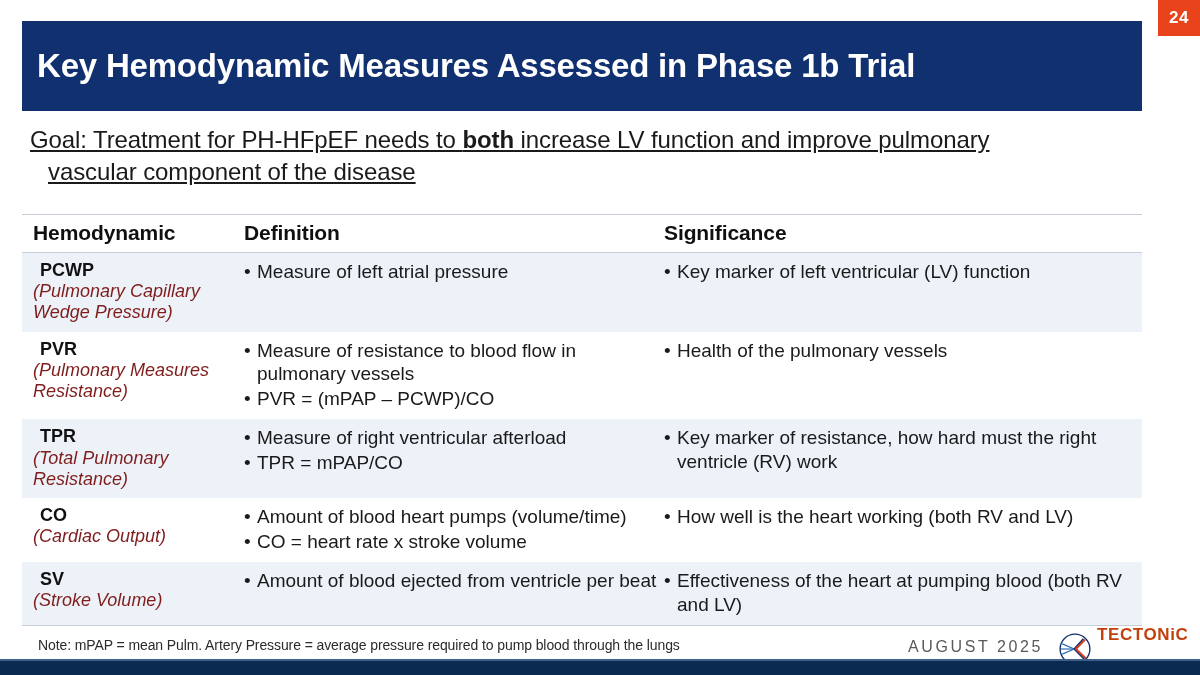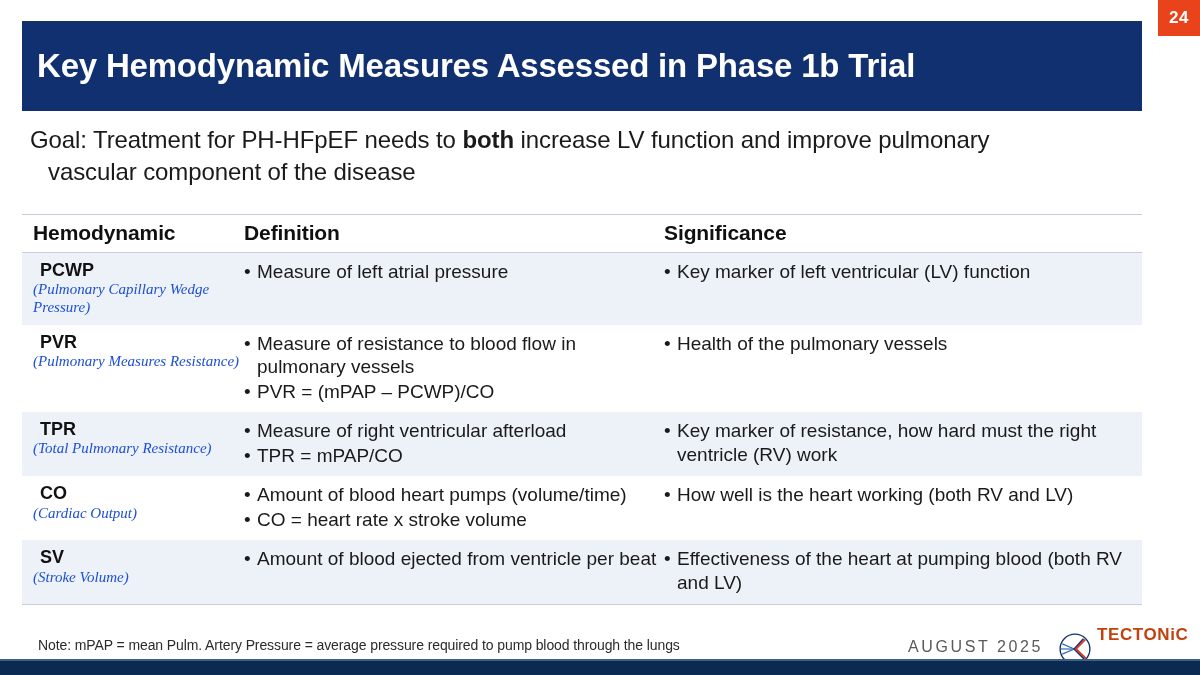--- a/index.html
+++ b/index.html
@@ -61,20 +61,21 @@
   
   .goal {
     position: absolute;
     left: 30px;
     top: 124px;
     width: 1120px;
     font-size: 24px;
     color: #1a1a1a;
     line-height: 1.32;
     letter-spacing: -0.1px;
+    text-decoration: underline;
   }
   .goal .indent {
     display: block;
     padding-left: 18px;
   }
   .goal b { font-weight: bold; }
 
   
   .table {
     position: absolute;
@@ -123,25 +124,24 @@
   }
 
   .abbr {
     font-size: 18px;
     font-weight: bold;
     color: #111111;
     line-height: 1.18;
     margin-left: 7px;
   }
   .full {
-    font-size: 15px;
+    font-size: 18px;
     font-style: italic;
-    color: #1d4ed8;
+    color: #7f1d1d;
     line-height: 1.18;
-    font-family: Liberation Serif, serif;
   }
   .bullets {
     font-size: 19px;
     color: #1a1a1a;
     line-height: 1.24;
   }
   .bullets .bullet {
     display: block;
     position: relative;
     padding-left: 13px;

